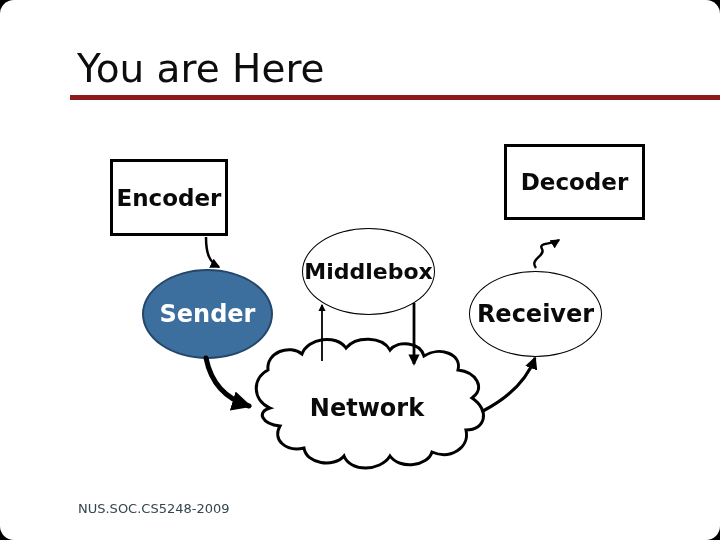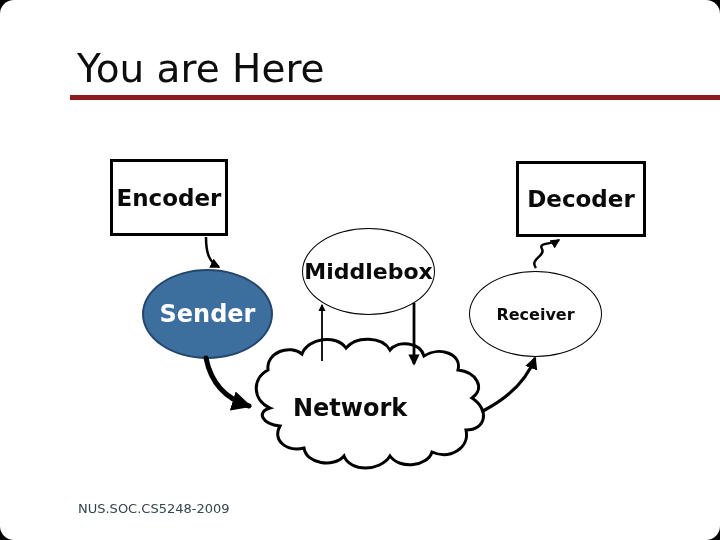--- a/index.html
+++ b/index.html
@@ -41,44 +41,45 @@
     z-index: 2;
   }
   .node .label {
     font-weight: 700;
     color: #0a0a0a;
     text-align: center;
   }
 
   .box { border: 3px solid #000000; }
   .box-encoder { left: 110px; top: 159px; width: 118px; height: 77px; }
-  .box-decoder { left: 504px; top: 161px; width: 130px; height: 76px; margin-left: 12px; }
+  .box-decoder { left: 504px; top: 144px; width: 141px; height: 76px; }
   .box .label { font-size: 23px; }
 
   .ellipse { border-radius: 50%; }
   .ellipse-middlebox {
     left: 302px; top: 228px; width: 133px; height: 87px;
     border: 1.5px solid #000000;
   }
   .ellipse-middlebox .label { font-size: 22px; }
   .ellipse-sender {
     left: 142px; top: 269px; width: 131px; height: 90px;
     background: #3c6e9e;
     border: 2.5px solid #24466b;
   }
   .ellipse-sender .label { font-size: 24px; color: #ffffff; }
   .ellipse-receiver {
     left: 469px; top: 271px; width: 133px; height: 86px;
     border: 1.5px solid #000000;
   }
-  .ellipse-receiver .label { font-size: 16px; }
+  .ellipse-receiver .label { font-size: 24px; }
 
   .network-label {
     position: absolute;
     left: 293px; top: 394px; width: 148px;
+    text-align: center;
     font-size: 24px;
     font-weight: 700;
     color: #0a0a0a;
     z-index: 4;
     white-space: nowrap;
   }
 
   svg.connector-layer {
     position: absolute;
     left: 0; top: 0;

